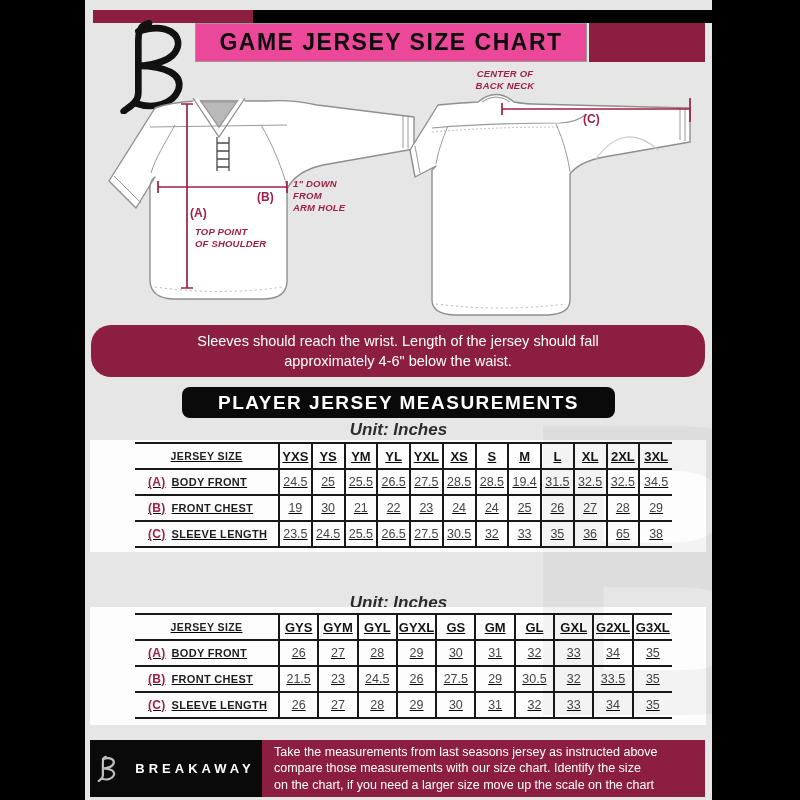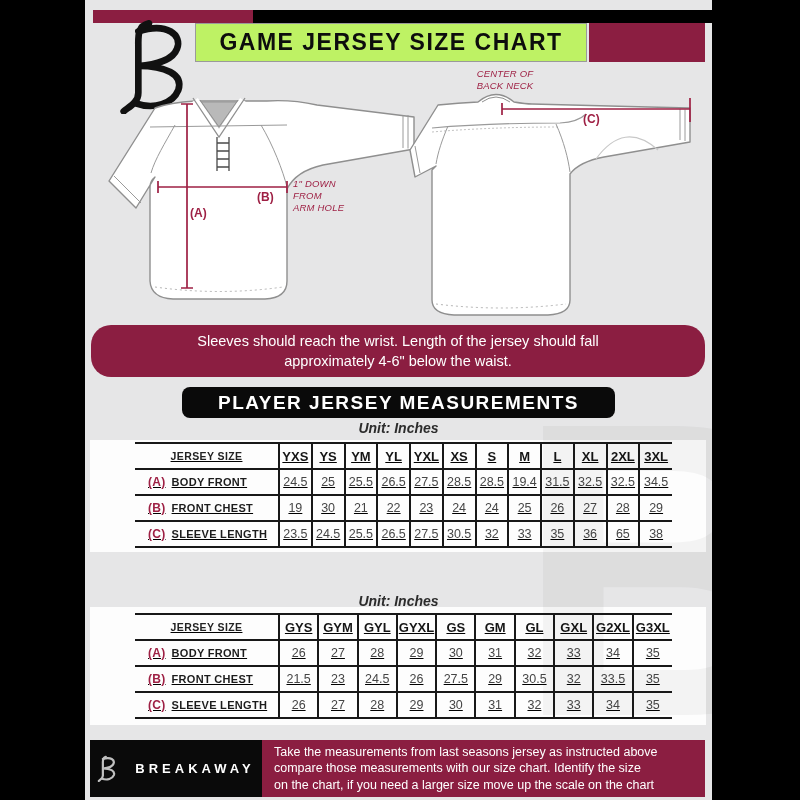--- a/index.html
+++ b/index.html
@@ -10,56 +10,56 @@
   .canvas{
     position:absolute;left:85px;top:0;width:627px;height:800px;
     background:#E6E6E7;overflow:hidden;
   }
   .abs{position:absolute;}
 
   
   .topbar-maroon{left:8px;top:10px;width:160px;height:13px;background:#8B1E41;}
   .topbar-black{left:168px;top:10px;width:459px;height:13px;background:#000;}
   .title-box{
-    left:110px;top:23px;width:392px;height:39px;background:#bef264;
+    left:110px;top:23px;width:392px;height:39px;background:#ec4899;
     border:1.5px solid #9a9a9a;box-sizing:border-box;
     display:flex;align-items:center;justify-content:center;
   }
   .title-box h1{
     margin:0;font-size:23px;font-weight:800;letter-spacing:1.5px;color:#0d0d0d;
   }
   .title-accent{left:504px;top:23px;width:116px;height:39px;background:#8B1E41;}
   .logo{left:28px;top:18px;width:88px;height:96px;}
 
   
   .jersey{pointer-events:none;}
   .ann{color:#9E2044;z-index:5;}
   .ann-key{font-weight:800;font-size:12px;}
-  .ann-note{font-style:italic;font-weight:400;font-size:9.5px;line-height:1.25;white-space:pre-line;letter-spacing:.2px;}
+  .ann-note{font-style:italic;font-weight:700;font-size:9.5px;line-height:1.25;white-space:pre-line;letter-spacing:.2px;}
   .center-text{text-align:center;}
 
   
   .banner{
     left:6px;top:325px;width:614px;height:52px;background:#8B1E41;
     display:flex;align-items:center;justify-content:center;border-radius:20px;
   }
   .banner p{
     margin:0;color:#fff;font-size:14.5px;line-height:1.4;text-align:center;white-space:pre-line;
   }
 
   
   .pill{
     left:0;right:0;margin:auto;width:max-content;height:31px;
     background:#0a0a0a;border-radius:8px;padding:0 36px;
     display:flex;align-items:center;justify-content:center;
   }
   .pill span{color:#fff;font-weight:800;font-size:19px;letter-spacing:1.5px;}
   .pill-player{top:387px;}
   .pill-goalie{top:561px;}
-  .unit{left:0;right:0;text-align:center;font-style:italic;font-weight:700;font-size:14px;color:#2c2c2c;}
+  .unit{left:0;right:0;text-align:center;font-style:italic;font-weight:700;font-size:17px;color:#2c2c2c;}
   .unit-player{top:420px;}
   .unit-goalie{top:593px;}
 
   
   .panel{background:#fdfdfd;left:5px;width:616px;}
   .panel-player{top:440px;height:112px;}
   .panel-goalie{top:607px;height:118px;}
 
   
   .watermark{
@@ -152,20 +152,22 @@
   </svg>
 
   <div class="abs ann ann-note center-text" style="left:355px;top:68px;width:130px;">CENTER OF
 BACK NECK</div>
   <div class="abs ann ann-key" style="left:498px;top:112px;">(C)</div>
   <div class="abs ann ann-key" style="left:172px;top:190px;">(B)</div>
   <div class="abs ann ann-note" style="left:208px;top:178px;width:80px;">1" DOWN
 FROM
 ARM HOLE</div>
   <div class="abs ann ann-key" style="left:105px;top:206px;">(A)</div>
+  <div class="abs ann ann-note" style="left:110px;top:226px;width:110px;">TOP POINT
+OF SHOULDER</div>
 
   <div class="abs banner">
     <p>Sleeves should reach the wrist. Length of the jersey should fall
 approximately 4-6" below the waist.</p>
   </div>
 
   <div class="abs pill pill-player">
     <span>PLAYER JERSEY MEASUREMENTS</span>
   </div>
   <div class="abs unit unit-player">Unit: Inches</div>

